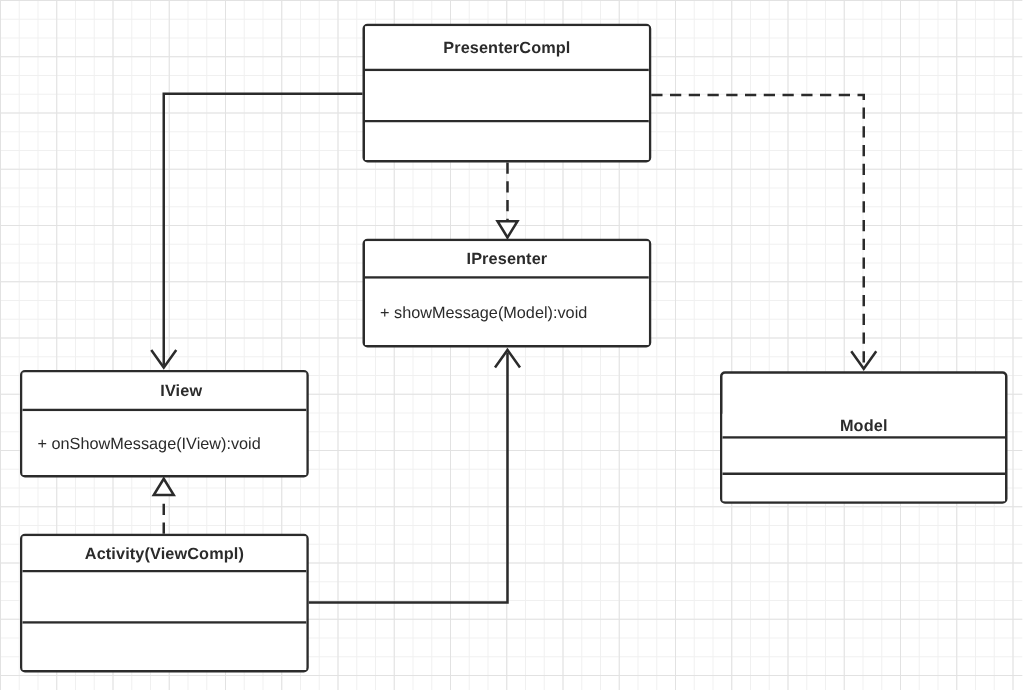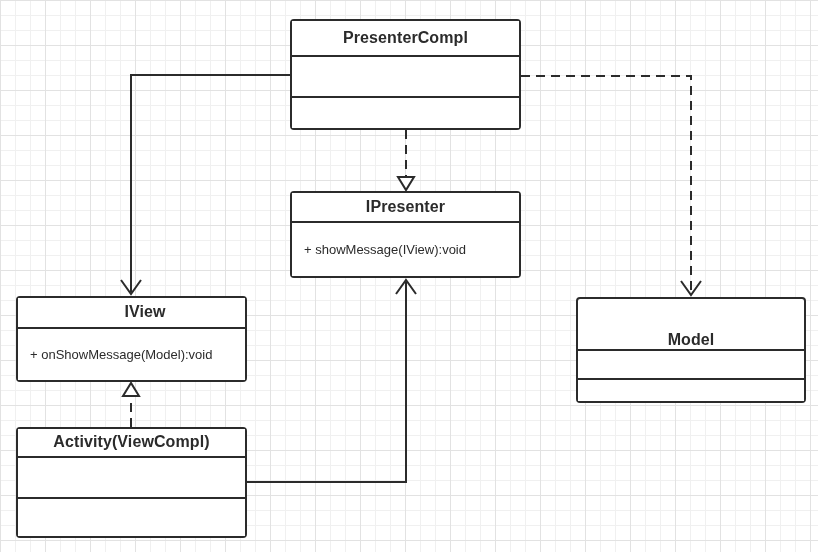--- a/index.html
+++ b/index.html
@@ -31,21 +31,21 @@
     display: flex;
     flex-direction: column;
     z-index: 5;
   }
   .uml-title {
     box-sizing: border-box;
     display: flex;
     align-items: center;
     justify-content: center;
     font-weight: bold;
-    font-size: 16px;
+    font-size: 13px;
     color: #2b2b2b;
     letter-spacing: 0.1px;
     border-bottom: 2px solid #2b2b2b;
     background: #ffffff;
   }
   .uml-compartment {
     box-sizing: border-box;
     display: flex;
     align-items: center;
     font-size: 13px;
@@ -125,28 +125,28 @@
 
   <div class="uml-class" style="left:290px; top:19px; width:231px; height:111px;">
     <div class="uml-title" style="height:37px;">PresenterCompl</div>
     <div class="uml-compartment divided empty-compartment" style="height:43px;"></div>
     <div class="uml-compartment empty-compartment" style="height:31px;"></div>
   </div>
 
   <div class="uml-class" style="left:290px; top:191px; width:231px; height:87px;">
     <div class="uml-title" style="height:31px;">IPresenter</div>
     <div class="uml-compartment" style="height:56px;">
-      <span>+ showMessage(IView):void</span>
+      <span>+ showMessage(Model):void</span>
     </div>
   </div>
 
   <div class="uml-class" style="left:16px; top:296px; width:231px; height:86px;">
     <div class="uml-title" style="height:32px;padding-left:27px;">IView</div>
     <div class="uml-compartment" style="height:54px;">
-      <span>+ onShowMessage(Model):void</span>
+      <span>+ onShowMessage(IView):void</span>
     </div>
   </div>
 
   <div class="uml-class" style="left:16px; top:427px; width:231px; height:111px;">
     <div class="uml-title" style="height:30px;">Activity(ViewCompl)</div>
     <div class="uml-compartment divided empty-compartment" style="height:43px;"></div>
     <div class="uml-compartment empty-compartment" style="height:38px;"></div>
   </div>
 
   <div class="uml-class" style="left:576px; top:297px; width:230px; height:106px;">

